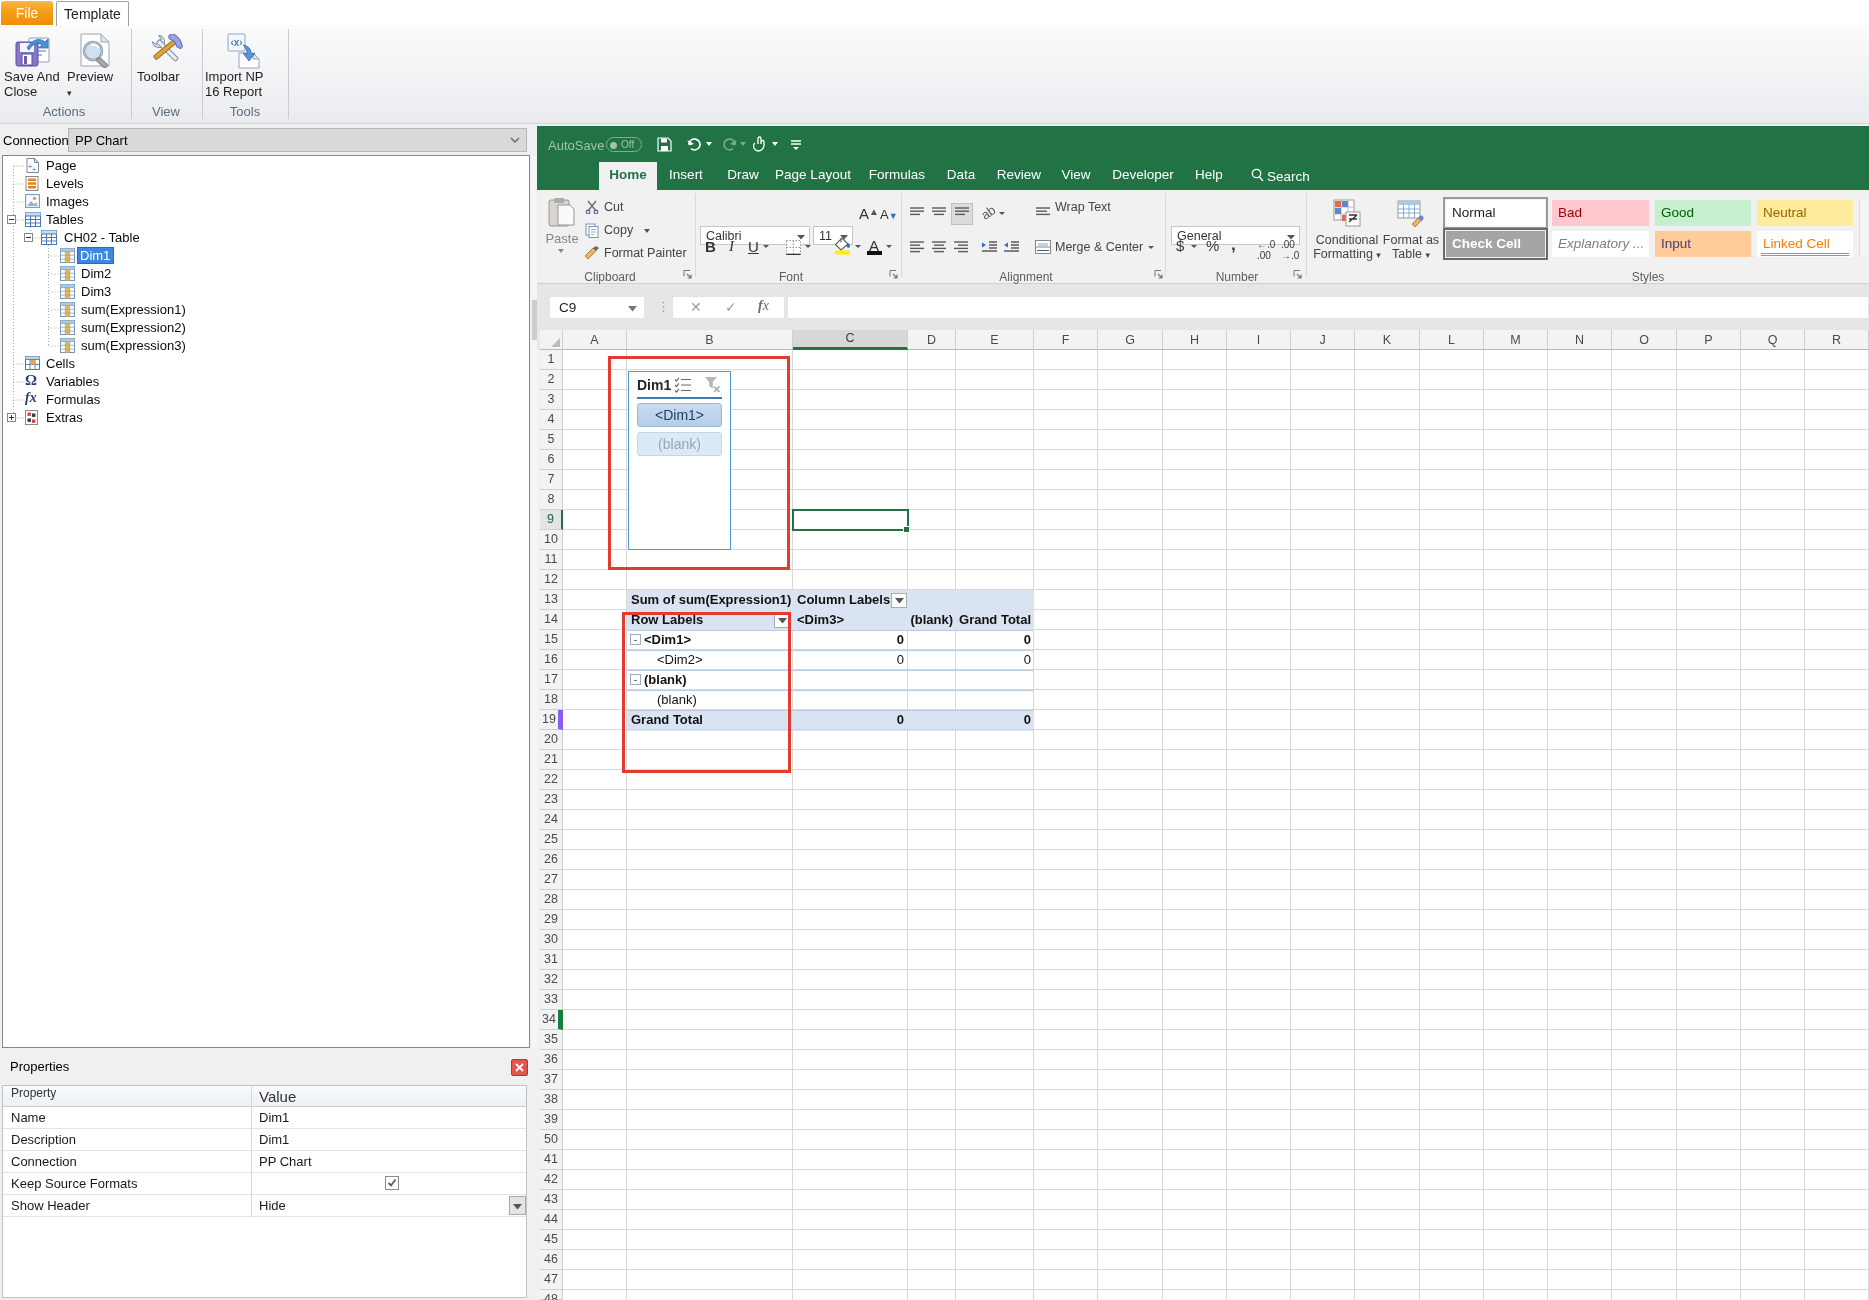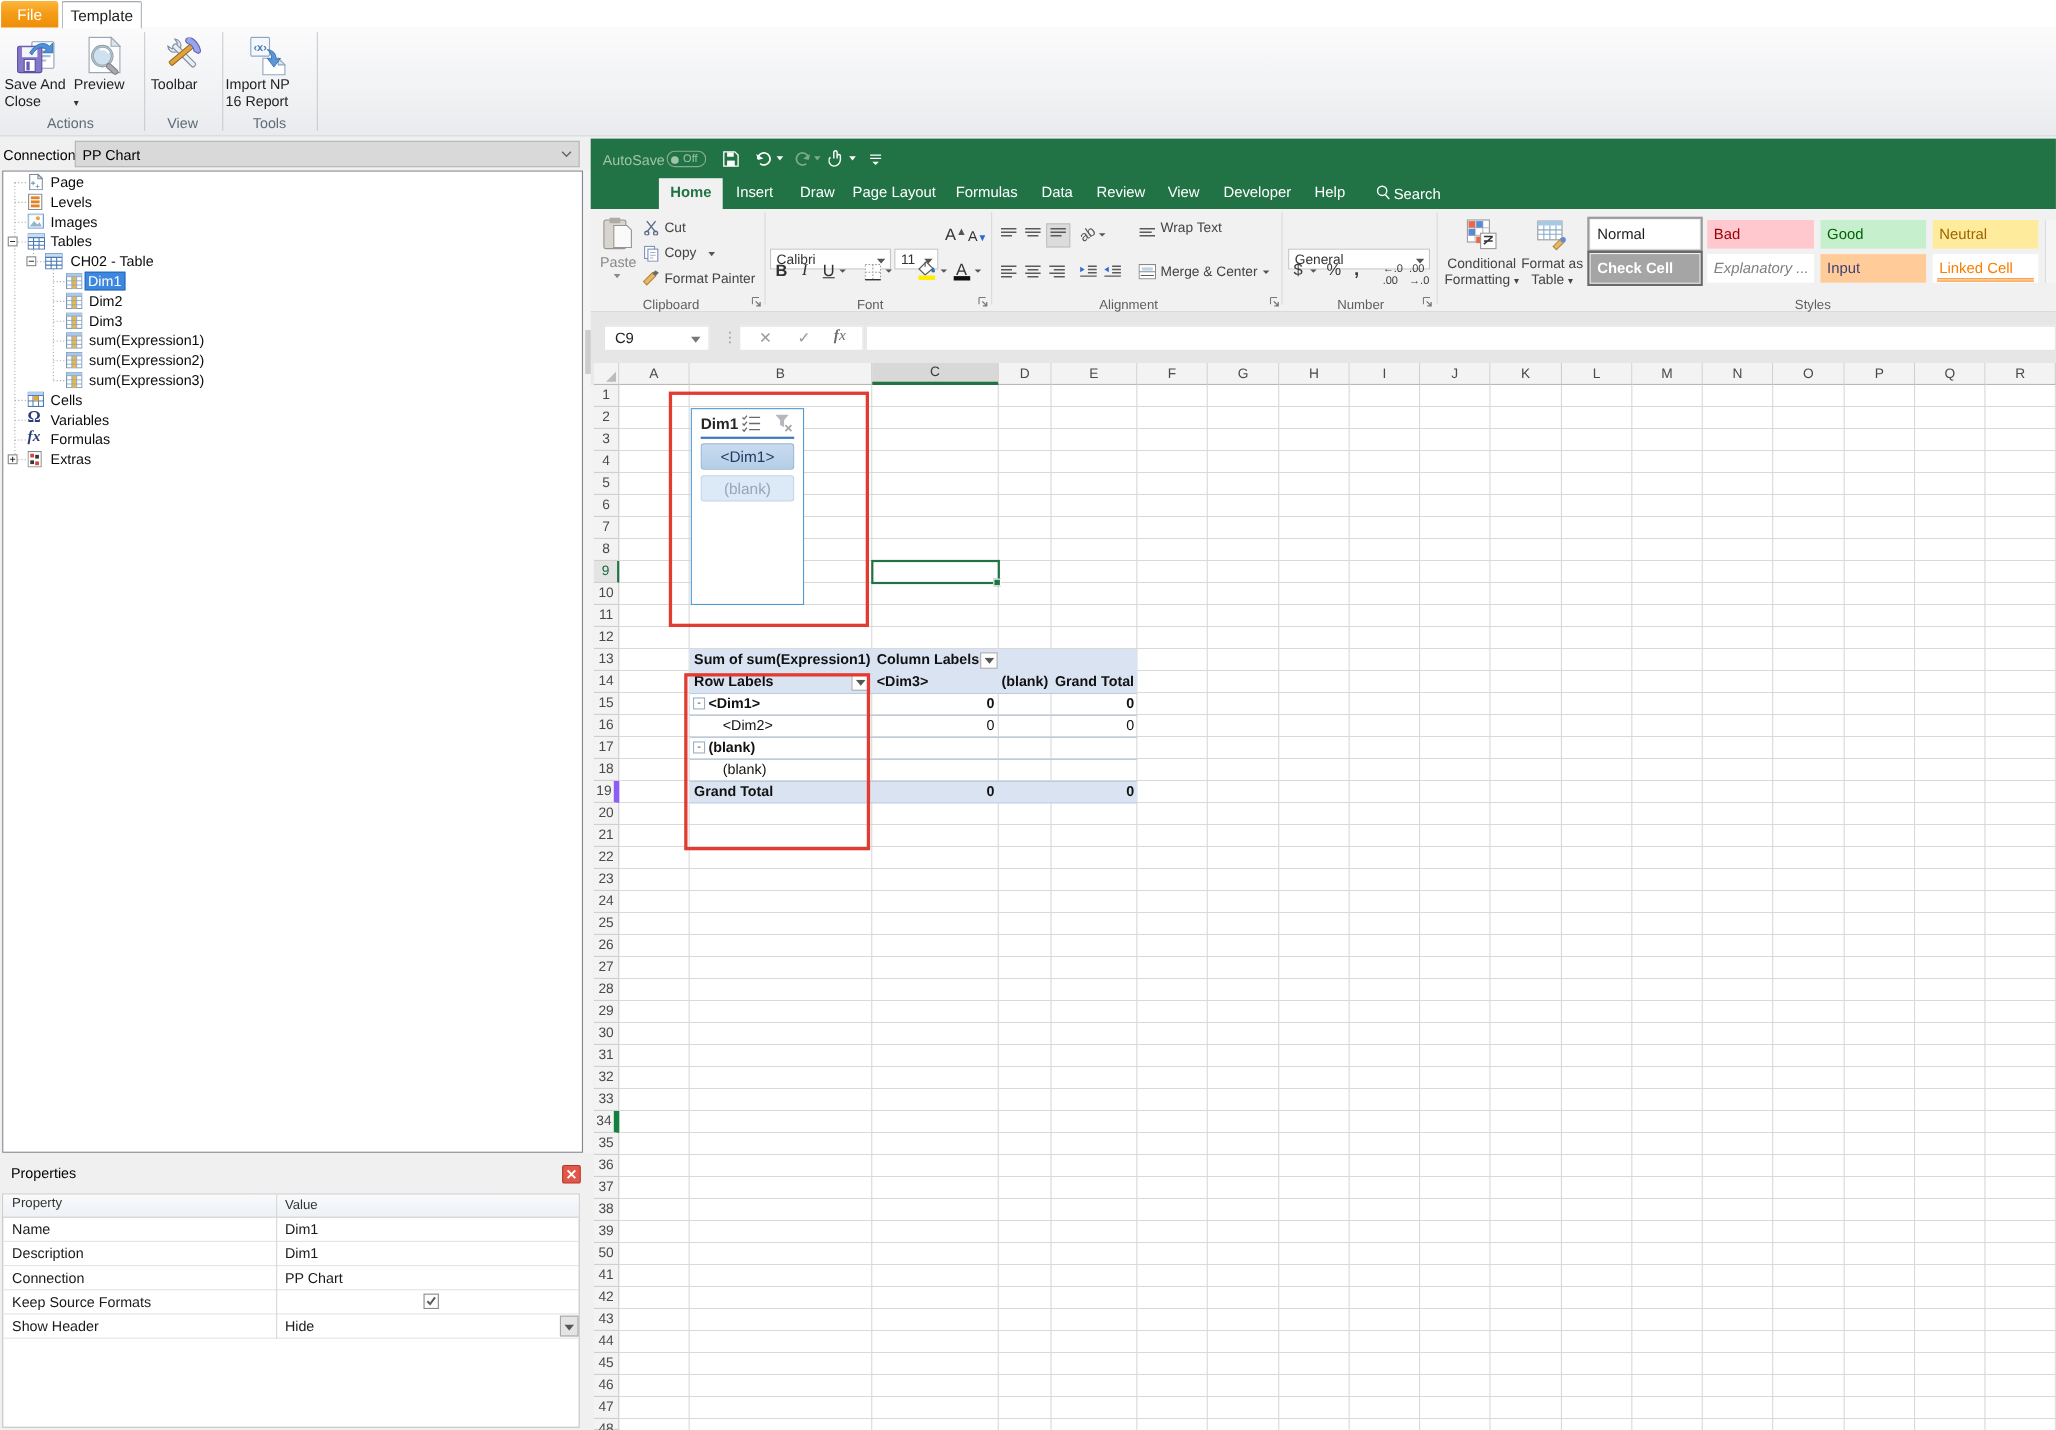--- a/index.html
+++ b/index.html
@@ -237,21 +237,21 @@
 <div class="abs" style="left:532px;top:300px;width:6px;height:40px;background:#cdcdcd"></div>
 <div class="abs" style="left:10px;top:1059px;font-size:13px;color:#000">Properties</div>
 <div class="abs" style="left:511px;top:1059px;width:17px;height:17px;background:#e2574a;border:1px solid #b03a28;border-radius:2px">
     <svg style="position:absolute;left:3px;top:3px" width="9" height="9" viewBox="0 0 9 9">
       <path d="M1 1 L8 8 M8 1 L1 8" stroke="#fff" stroke-width="1.8"></path>
     </svg>
   </div>
 <div class="abs propbox"></div>
 <div class="abs" style="left:3px;top:1086px;width:523px;height:21px;background:linear-gradient(#f8fafc,#eef1f5);border-bottom:1px solid #cccccc">
     <span style="position:absolute;left:8px;top:0;font-size:12px;color:#333">Property</span>
-    <span style="position:absolute;left:256px;top:2px;font-size:12px;color:#333">Value</span>
+    <span style="position:absolute;left:256px;top:2px;font-size:15px;color:#333">Value</span>
   </div>
 <div class="abs prow" style="top:1107px;left:3px">
     <span class="pname">Name</span>
     <span class="pval">Dim1</span>
   </div>
 <div class="abs prow" style="top:1129px;left:3px">
     <span class="pname">Description</span>
     <span class="pval">Dim1</span>
   </div>
 <div class="abs prow" style="top:1151px;left:3px">

